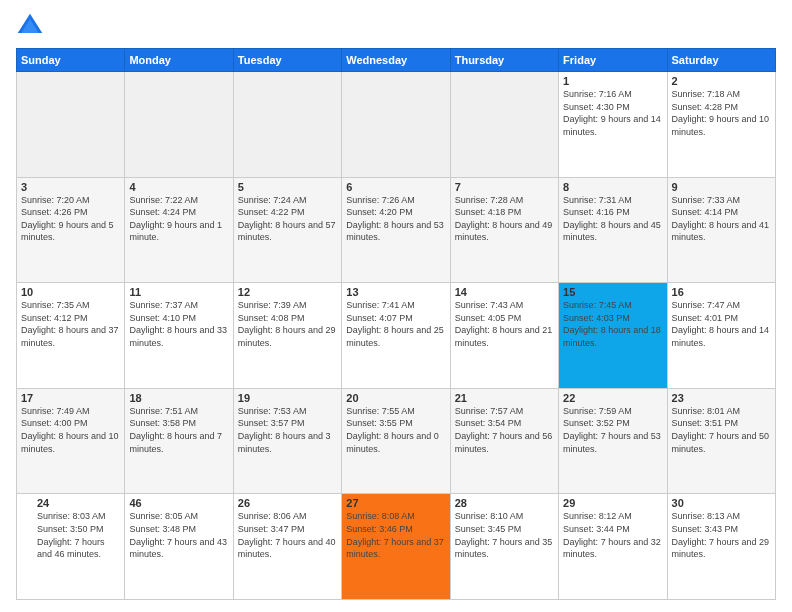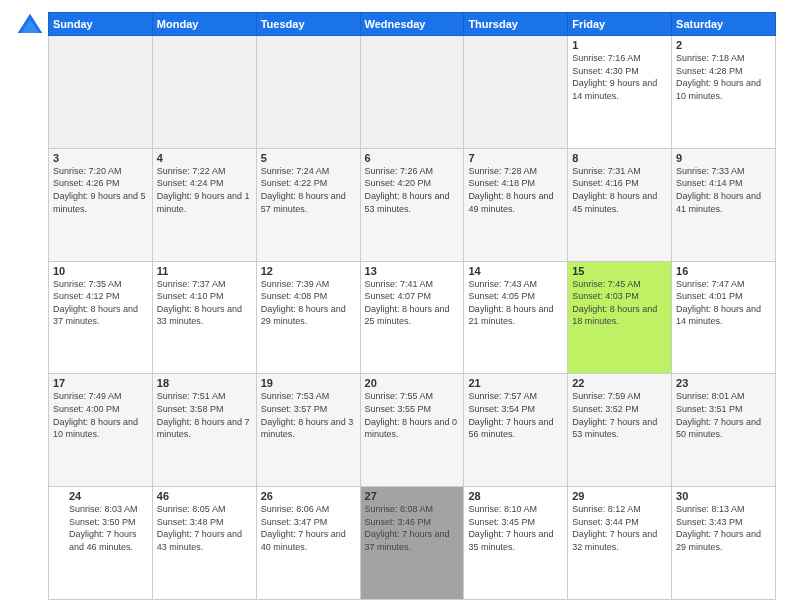--- a/index.html
+++ b/index.html
@@ -8,21 +8,21 @@
       background: #fff;
       width: 792px;
       height: 612px;
       overflow: hidden;
     }
     .page {
       width: 792px;
       height: 612px;
       padding: 12px 16px;
       display: flex;
-      flex-direction: row;
+      flex-direction: column;
     }
     .header {
       display: flex;
       justify-content: space-between;
       align-items: flex-start;
       margin-bottom: 8px;
     }
     .logo {
       display: flex;
       align-items: center;
@@ -201,21 +201,21 @@
             <div class="day-info">Sunrise: 7:39 AM<br>Sunset: 4:08 PM<br>Daylight: 8 hours and 29 minutes.</div>
           </td>
           <td style="background: rgb(255, 255, 255); margin-top: 40px;">
             <span class="day-number">13</span>
             <div class="day-info">Sunrise: 7:41 AM<br>Sunset: 4:07 PM<br>Daylight: 8 hours and 25 minutes.</div>
           </td>
           <td style="background: rgb(255, 255, 255);">
             <span class="day-number">14</span>
             <div class="day-info">Sunrise: 7:43 AM<br>Sunset: 4:05 PM<br>Daylight: 8 hours and 21 minutes.</div>
           </td>
-          <td style="background: #bef264; margin-left: 40px;">
+          <td style="background: #0ea5e9; margin-left: 40px;">
             <span class="day-number">15</span>
             <div class="day-info">Sunrise: 7:45 AM<br>Sunset: 4:03 PM<br>Daylight: 8 hours and 18 minutes.</div>
           </td>
           <td style="background: rgb(255, 255, 255);">
             <span class="day-number">16</span>
             <div class="day-info">Sunrise: 7:47 AM<br>Sunset: 4:01 PM<br>Daylight: 8 hours and 14 minutes.</div>
           </td>
         </tr>
         <tr>
           <td style="background: rgb(245, 245, 245);">
@@ -253,21 +253,21 @@
             <div class="day-info">Sunrise: 8:03 AM<br>Sunset: 3:50 PM<br>Daylight: 7 hours and 46 minutes.</div>
           </td>
           <td style="background: rgb(255, 255, 255);">
             <span class="day-number">46</span>
             <div class="day-info">Sunrise: 8:05 AM<br>Sunset: 3:48 PM<br>Daylight: 7 hours and 43 minutes.</div>
           </td>
           <td style="background: rgb(255, 255, 255); margin-left: 31px;">
             <span class="day-number">26</span>
             <div class="day-info">Sunrise: 8:06 AM<br>Sunset: 3:47 PM<br>Daylight: 7 hours and 40 minutes.</div>
           </td>
-          <td style="background: #a3a3a3;">
+          <td style="background: #f97316;">
             <span class="day-number">27</span>
             <div class="day-info">Sunrise: 8:08 AM<br>Sunset: 3:46 PM<br>Daylight: 7 hours and 37 minutes.</div>
           </td>
           <td style="background: rgb(255, 255, 255);">
             <span class="day-number">28</span>
             <div class="day-info">Sunrise: 8:10 AM<br>Sunset: 3:45 PM<br>Daylight: 7 hours and 35 minutes.</div>
           </td>
           <td style="background: rgb(255, 255, 255);">
             <span class="day-number">29</span>
             <div class="day-info">Sunrise: 8:12 AM<br>Sunset: 3:44 PM<br>Daylight: 7 hours and 32 minutes.</div>

